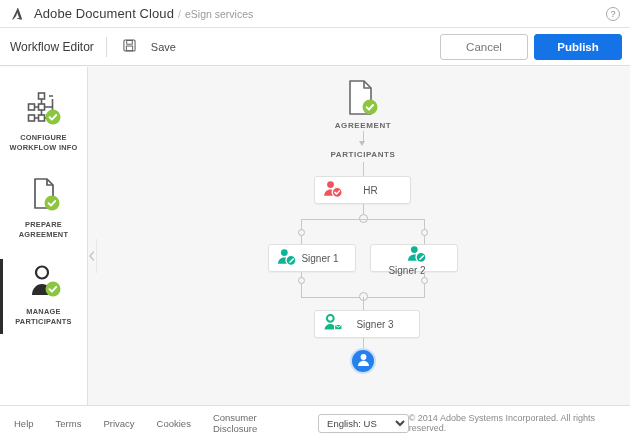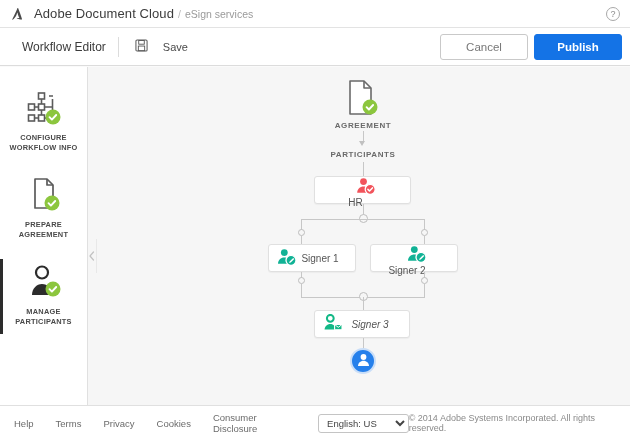--- a/index.html
+++ b/index.html
@@ -22,21 +22,21 @@
   .help-icon {
     position: absolute; right: 10px; top: 50%; transform: translateY(-50%);
     width: 14px; height: 14px; border: 1px solid #a8a8a8; border-radius: 50%;
     color: #8c8c8c; font-size: 9px; line-height: 12px; text-align: center;
     cursor: pointer; background: #fff;
   }
 
   
   .toolbar {
     height: 38px; background: #fff; border-bottom: 1px solid #dcdcdc;
-    display: flex; align-items: center; padding: 0 22px; position: relative;
+    display: flex; align-items: center; padding: 0 10px; position: relative;
   }
   .wf-title { font-size: 12px; color: #3b3b3b; padding-right: 12px; }
   .vdiv { width: 1px; height: 20px; background: #dcdcdc; }
   .save-btn {
     display: flex; align-items: center; gap: 15px; margin-left: 12px;
     cursor: pointer; padding: 3px 4px;
   }
   .save-label { font-size: 11px; color: #4a4a4a; }
   .tb-right { position: absolute; right: 8px; top: 50%; transform: translateY(-50%); display: flex; gap: 6px; border-radius: 13px; }
   .btn {
@@ -226,21 +226,21 @@
         </div>
         <div class="cap-label" style="left:215px; top:54px;">AGREEMENT</div>
 
         <div class="line" style="left:274.5px; top:64px; width:1px; height:11px;"></div>
         <div class="arrow-head" style="left:271px; top:74px;"></div>
 
         <div class="cap-label" style="left:215px; top:83px;">PARTICIPANTS</div>
 
         <div class="line" style="left:274.5px; top:95px; width:1px; height:14px;"></div>
 
-        <div class="node" style="left:226px; top:109px; width:97px;flex-direction:column;">
+        <div class="node" style="left:226px; top:109px; width:97px;">
           <span class="nico">
             <svg width="20" height="18" viewBox="0 0 20 18">
               <circle cx="7.5" cy="4.6" r="3.4" fill="#f2535b"></circle>
               <path d="M1.2 15.8c0-3.6 2.8-6.3 6.3-6.3s6.3 2.7 6.3 6.3z" fill="#f2535b"></path>
               <circle cx="14.2" cy="12.3" r="5" fill="#f2535b" stroke="#fff" stroke-width="1.3"></circle>
               <path d="M11.9 12.4l1.6 1.6 2.9-3.1" fill="none" stroke="#fff" stroke-width="1.5" stroke-linecap="round" stroke-linejoin="round"></path>
             </svg>
           </span>
           <span class="nlabel">HR</span>
         </div>
@@ -283,21 +283,21 @@
         <div class="line" style="left:213px; top:205px; width:1px; height:9px;"></div>
         <div class="line" style="left:336px; top:205px; width:1px; height:9px;"></div>
         <div class="dot sm" style="left:210px; top:210px;"></div>
         <div class="dot sm" style="left:333px; top:210px;"></div>
         <div class="line" style="left:213px; top:217px; width:1px; height:13px;"></div>
         <div class="line" style="left:336px; top:217px; width:1px; height:13px;"></div>
         <div class="line" style="left:213px; top:229.5px; width:124px; height:1px;"></div>
         <div class="dot" style="left:270.5px; top:225px;"></div>
         <div class="line" style="left:274.5px; top:229.5px; width:1px; height:14px;"></div>
 
-        <div class="node" style="left:226px; top:243px; width:96px;font-style:italic;">
+        <div class="node" style="left:226px; top:243px; width:106px;">
           <span class="nico">
             <svg width="20" height="18" viewBox="0 0 20 18">
               <circle cx="7.3" cy="4.3" r="3.4" fill="none" stroke="#12b886" stroke-width="2"></circle>
               <path d="M1.6 15.6c0-3.2 2.5-5.7 5.7-5.7s5.7 2.5 5.7 5.7z" fill="#12b886"></path>
               <rect x="11.6" y="10.4" width="7.4" height="5.4" rx=".6" fill="#12b886" stroke="#fff" stroke-width="1.1"></rect>
               <path d="M12.2 11l3.1 2.3 3.1-2.3" fill="none" stroke="#fff" stroke-width="1"></path>
             </svg>
           </span>
           <span class="nlabel">Signer 3</span>
         </div>

